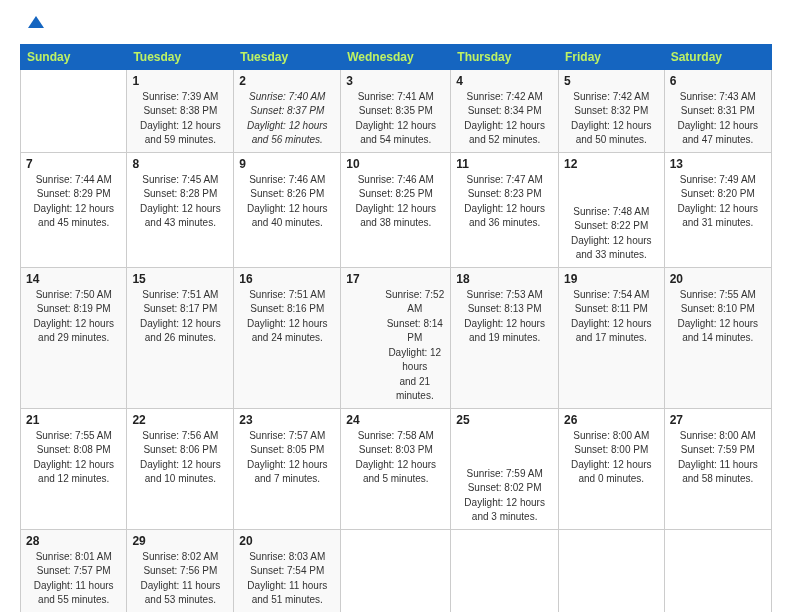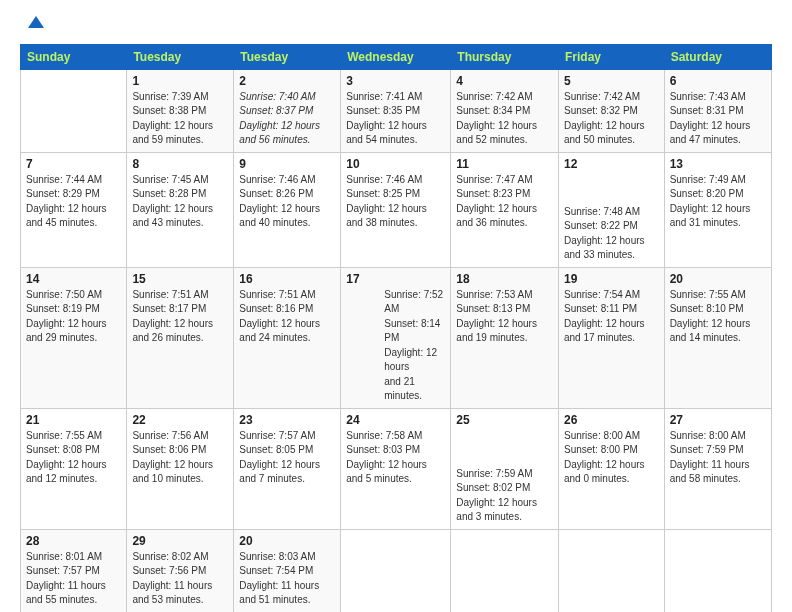--- a/index.html
+++ b/index.html
@@ -77,20 +77,21 @@
       font-weight: bold;
       font-size: 12px;
       color: #222;
       display: block;
       margin-bottom: 2px;
     }
     .day-info {
       color: #333;
       font-size: 10px;
       line-height: 1.45;
+      text-align: center;
     }
     .empty-cell {
       background: #fff !important;
     }
   </style>
 </head>
 <body>
 
 <div class="page">
   <div class="header">

